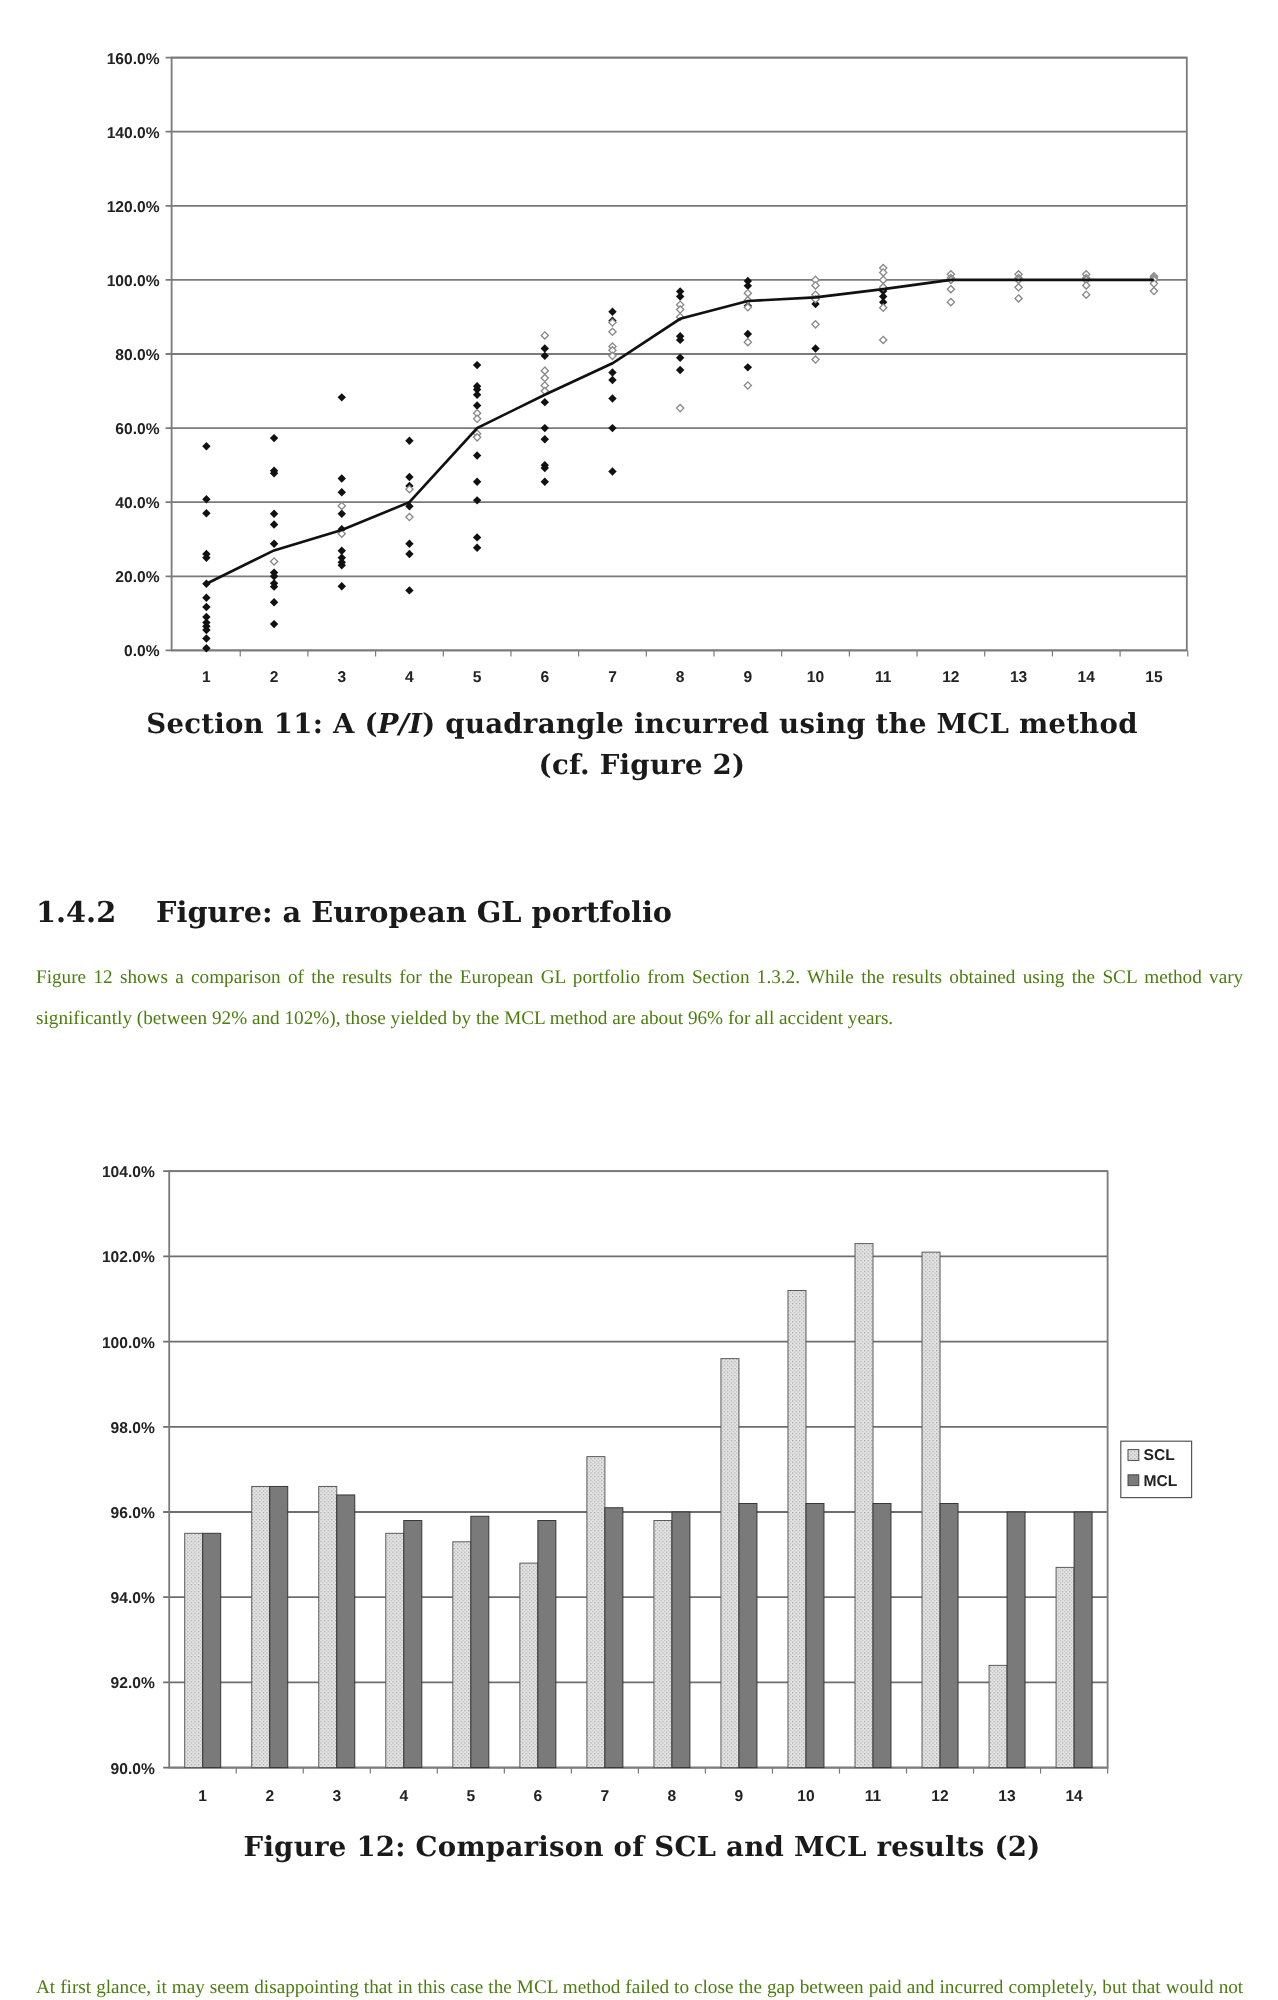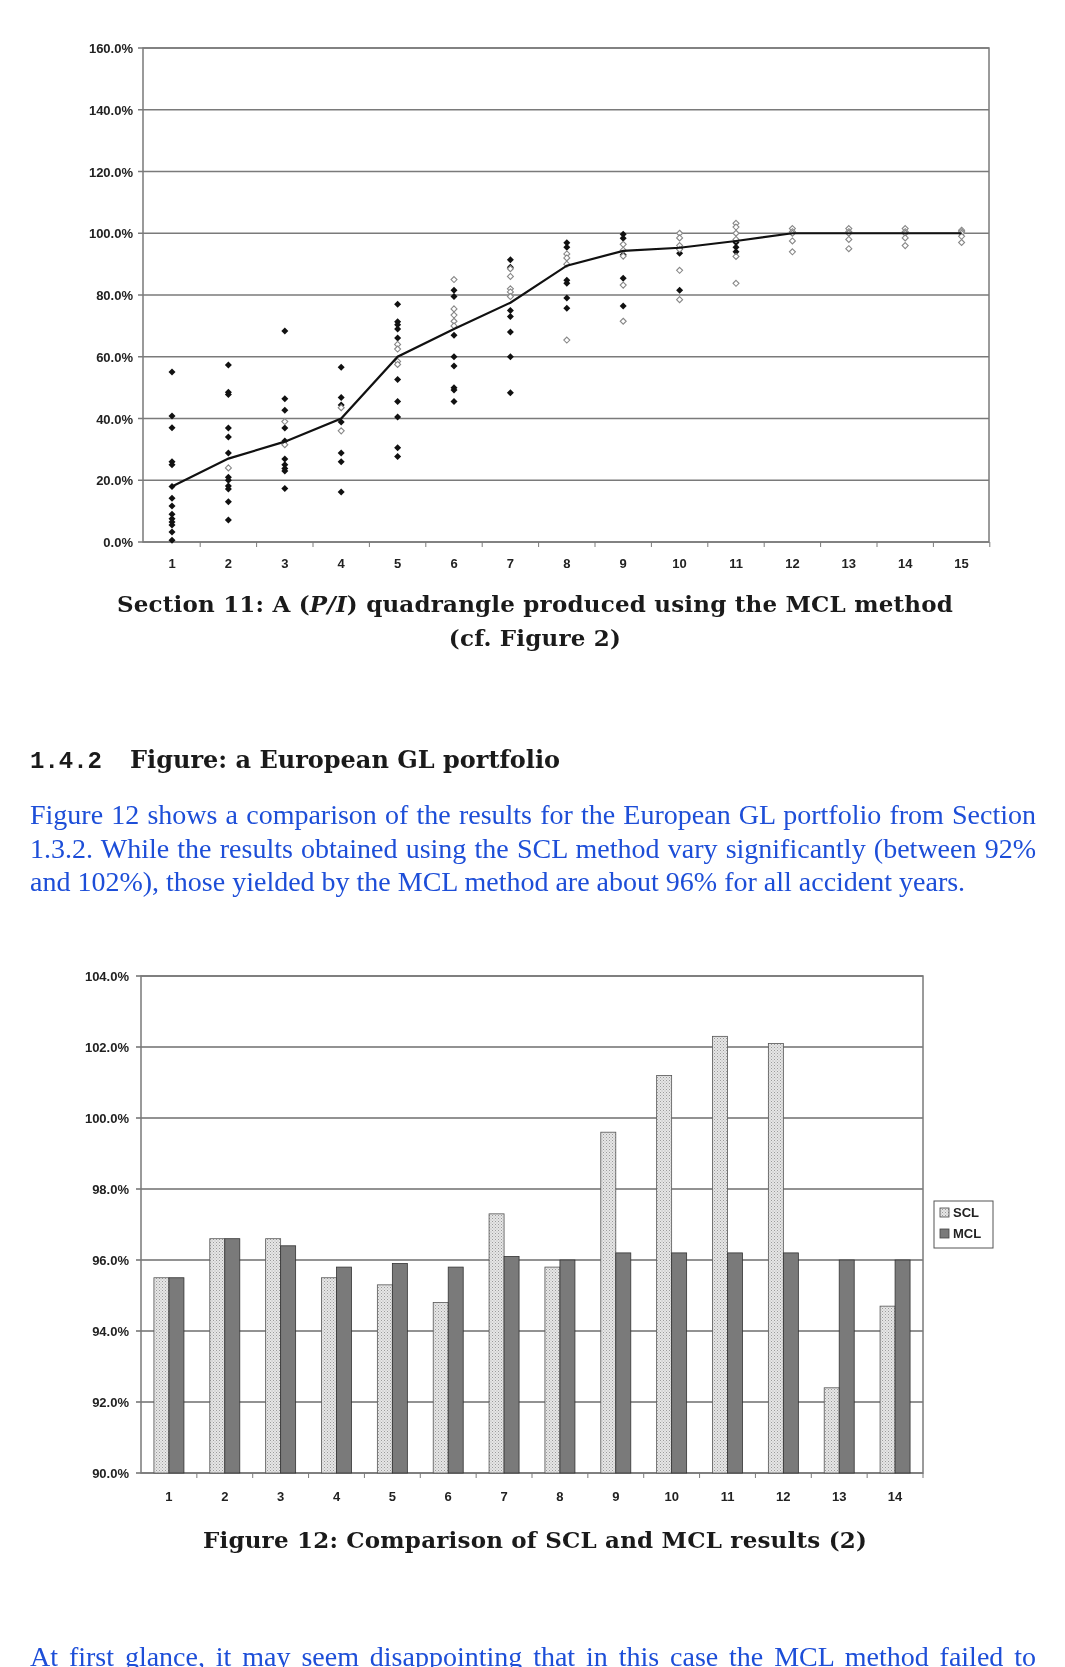--- a/index.html
+++ b/index.html
@@ -5,23 +5,23 @@
   html, body { margin:0; padding:0; background:#ffffff; }
   body { width:1065px; height:1667px; position:relative; overflow:hidden;
          font-family:"DejaVu Serif", serif; color:#1a1a1a; }
   .abs { position:absolute; }
   svg text { font-family:"Liberation Sans", sans-serif; font-weight:bold; fill:#222; }
   .caption { position:absolute; left:0; width:1070px; text-align:center;
              font-family:"DejaVu Serif", serif; font-weight:bold; font-size:23px; color:#1a1a1a; letter-spacing:0.2px; }
   .caption i { font-style:italic;margin-top:36px; }
   .heading { position:absolute; left:30px; top:745px; font-family:"DejaVu Serif", serif;
              font-weight:bold; font-size:24px; color:#1a1a1a; }
-  .heading .num { display:inline-block; width:100px;font-family:Liberation Mono, monospace; }
+  .heading .num { display:inline-block; width:100px; }
   .para { position:absolute; left:30px; width:1006px; font-family:"Liberation Serif", serif;
-          font-size:28px; line-height:33.5px; text-align:justify; color:#1d4ed8; }
+          font-size:16px; line-height:33.5px; text-align:justify; color:#4d7c0f; }
 </style>
 </head>
 <body>
 
 <svg class="abs" id="fig11" style="left:0;top:0" width="1065" height="590" viewBox="0 0 1065 590">
     <rect x="143" y="48" width="846" height="494" fill="none" stroke="#7a7a7a" stroke-width="1.5"></rect>
     <line x1="138" x2="989" y1="542" y2="542" stroke="#7a7a7a" stroke-width="1.5"></line>
     <text x="133" y="547" text-anchor="end" font-size="13">0.0%</text>
     <line x1="138" x2="989" y1="480.25" y2="480.25" stroke="#7a7a7a" stroke-width="1.5"></line>
     <text x="133" y="485.25" text-anchor="end" font-size="13">20.0%</text>
@@ -211,21 +211,21 @@
     <path d="M905.1999999999999,242.60000000000002 L908.1999999999999,245.60000000000002 L905.1999999999999,248.60000000000002 L902.1999999999999,245.60000000000002 Z" fill="#fff" stroke="#888888" stroke-width="1.1"></path>
     <path d="M961.6,227.16250000000002 L964.6,230.16250000000002 L961.6,233.16250000000002 L958.6,230.16250000000002 Z" fill="#fff" stroke="#888888" stroke-width="1.1"></path>
     <path d="M961.6,228.70624999999995 L964.6,231.70624999999995 L961.6,234.70624999999995 L958.6,231.70624999999995 Z" fill="#fff" stroke="#888888" stroke-width="1.1"></path>
     <path d="M961.6,230.25 L964.6,233.25 L961.6,236.25 L958.6,233.25 Z" fill="#fff" stroke="#888888" stroke-width="1.1"></path>
     <path d="M961.6,233.33749999999998 L964.6,236.33749999999998 L961.6,239.33749999999998 L958.6,236.33749999999998 Z" fill="#fff" stroke="#888888" stroke-width="1.1"></path>
     <path d="M961.6,239.51250000000005 L964.6,242.51250000000005 L961.6,245.51250000000005 L958.6,242.51250000000005 Z" fill="#fff" stroke="#888888" stroke-width="1.1"></path>
     <polyline points="172,486.425 228.4,458.6375 284.8,441.65625 341.2,418.5 397.6,356.75 454,328.9625 510.4,302.71875 566.8,265.66875000000005 623.2,250.84875 679.5999999999999,247.76125000000002 736,240.96875 792.4,233.25 848.8,233.25 905.1999999999999,233.25 961.6,233.25" fill="none" stroke="#111111" stroke-width="2.2"></polyline>
   </svg>
 
 <div class="caption" style="top:590px">
-  <span>Section 11: A (</span><i>P/I</i><span>) quadrangle produced using the MCL method</span>
+  <span>Section 11: A (</span><i>P/I</i><span>) quadrangle incurred using the MCL method</span>
 </div>
 <div class="caption" style="top:624px">(cf. Figure 2)</div>
 
 <div class="heading">
   <span class="num">1.4.2</span><span>Figure: a European GL portfolio</span>
 </div>
 
 <div class="para" style="top:798px">Figure 12 shows a comparison of the results for the European GL portfolio from Section 1.3.2. While the results obtained using the SCL method vary significantly (between 92% and 102%), those yielded by the MCL method are about 96% for all accident years.</div>
 
 <svg class="abs" id="fig12" style="left:0;top:950px" width="1065" height="570" viewBox="0 950 1065 570">

